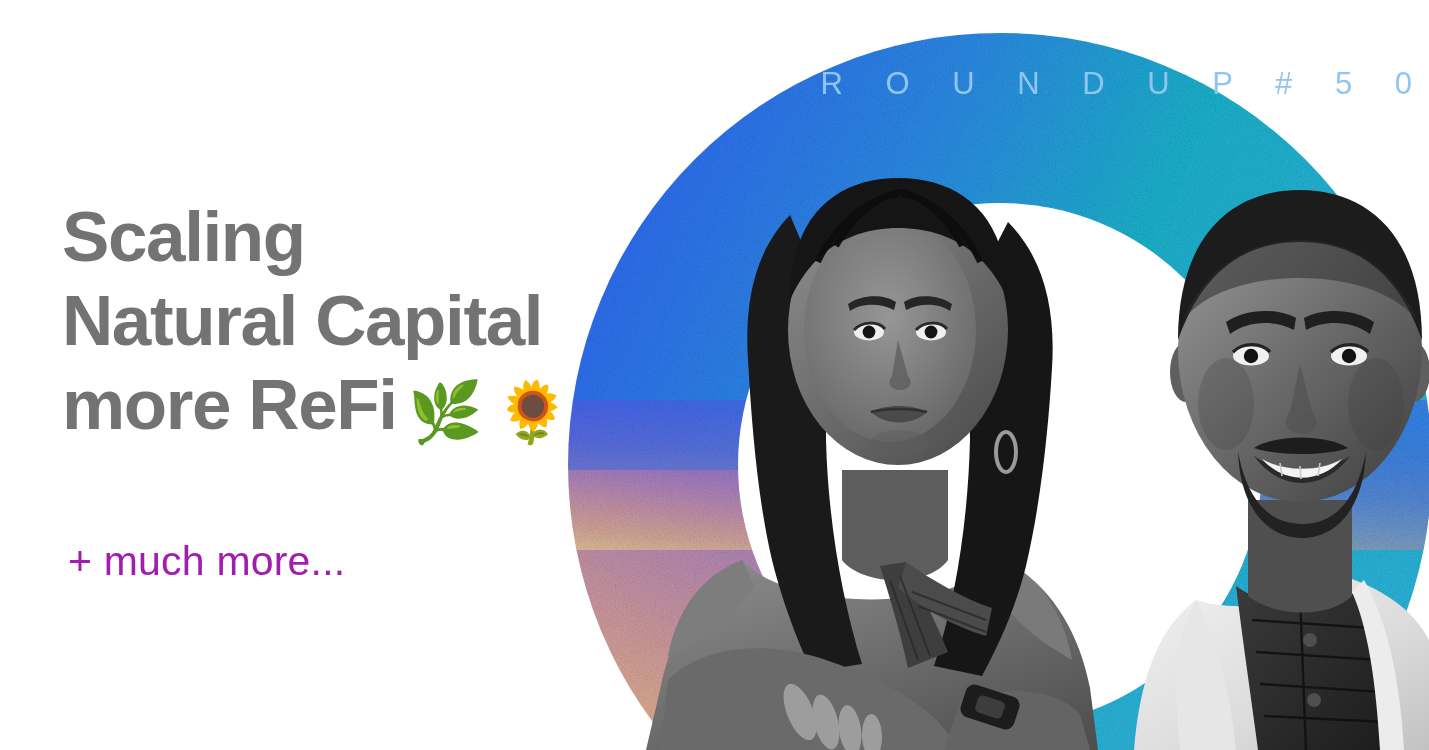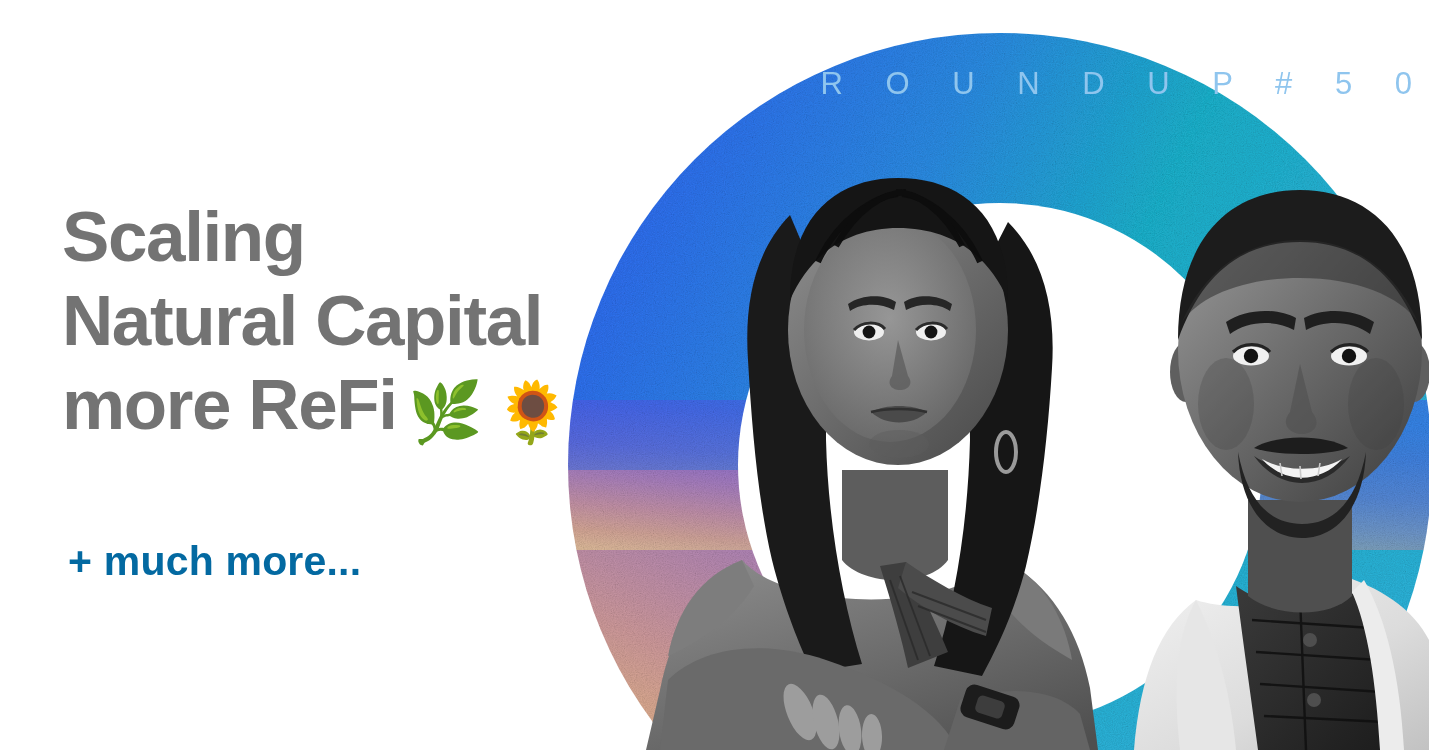--- a/index.html
+++ b/index.html
@@ -71,23 +71,23 @@
     font-size: 60px;
     letter-spacing: 0;
     vertical-align: -4px;
   }
   #headline .emoji .e { margin-left: 12px; }
 
   #subline {
     position: absolute;
     left: 68px; top: 537px;
     z-index: 5;
-    color: #0369a1;
+    color: #a21caf;
     font-size: 41px;
-    font-weight: 700;
+    font-weight: 400;
     letter-spacing: 0.2px;
     line-height: 1.2;
     white-space: nowrap;
   }
 </style>
 </head>
 <body>
 
 <div id="canvas">
 

